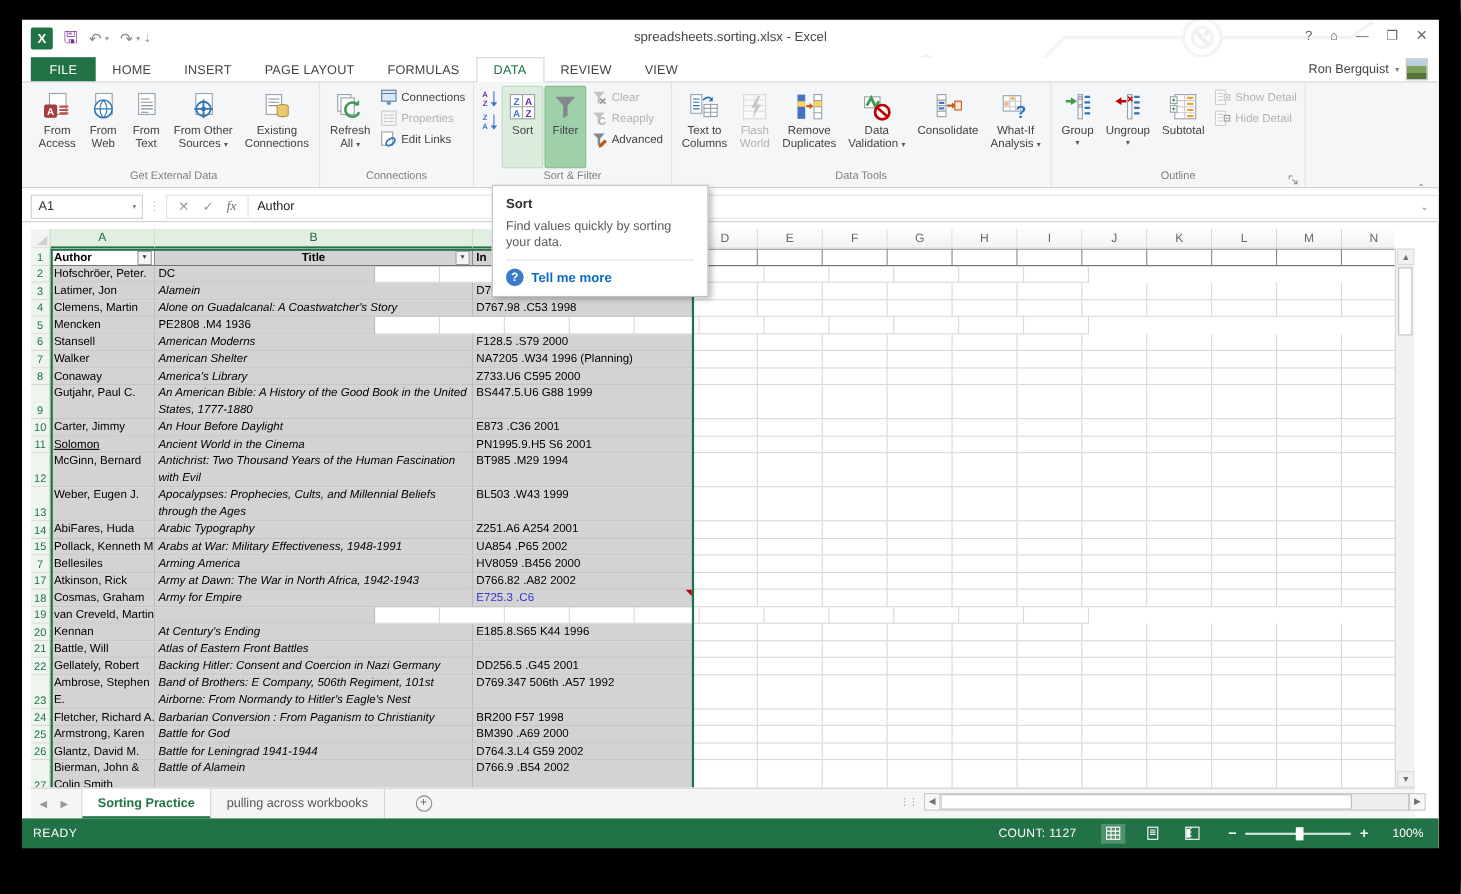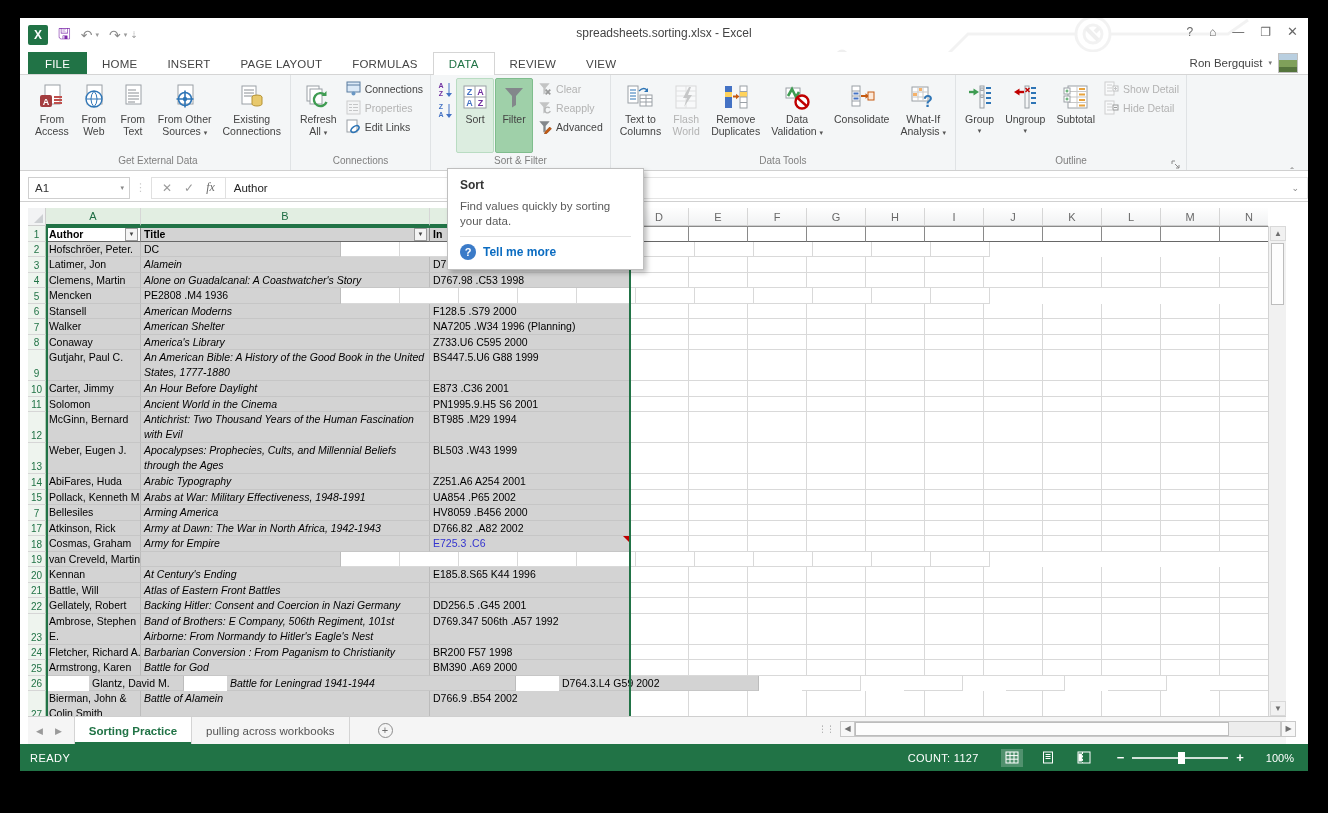--- a/index.html
+++ b/index.html
@@ -553,21 +553,21 @@
         <div class="colhead" style="width: 59px;">K</div>
         <div class="colhead" style="width: 59px;">L</div>
         <div class="colhead" style="width: 59px;">M</div>
         <div class="colhead" style="width: 59px;">N</div>
       </div>
     <div class="rowsview" id="rowsview">
       <div id="gridrows">
           <div class="grow hdr" style="height: 15.5px;">
             <div class="rowhead" style="height: 15.5px;">1</div>
             <div class="cell rel wrapable active bold" style="width: 95px; height: 15.5px;"><span>Author</span><span class="fltbtn">▼</span></div>
-            <div class="cell rel wrapable selgray bold" style="width: 289px; height: 15.5px;"><span>Title</span><span class="fltbtn">▼</span></div>
+            <div class="cell rel wrapable selgray bold" style="width: 289px; height: 15.5px; text-align: center;"><span>Title</span><span class="fltbtn">▼</span></div>
             <div class="cell rel wrapable selgray bold" style="width: 200px; height: 15.5px;"><span>In</span></div>
             <div class="cell" style="width: 59px; height: 15.5px;"></div>
             <div class="cell" style="width: 59px; height: 15.5px;"></div>
             <div class="cell" style="width: 59px; height: 15.5px;"></div>
             <div class="cell" style="width: 59px; height: 15.5px;"></div>
             <div class="cell" style="width: 59px; height: 15.5px;"></div>
             <div class="cell" style="width: 59px; height: 15.5px;"></div>
             <div class="cell" style="width: 59px; height: 15.5px;"></div>
             <div class="cell" style="width: 59px; height: 15.5px;"></div>
             <div class="cell" style="width: 59px; height: 15.5px;"></div>
@@ -720,21 +720,21 @@
             <div class="cell" style="width: 59px; height: 15.5px;"></div>
             <div class="cell" style="width: 59px; height: 15.5px;"></div>
             <div class="cell" style="width: 59px; height: 15.5px;"></div>
             <div class="cell" style="width: 59px; height: 15.5px;"></div>
             <div class="cell" style="width: 59px; height: 15.5px;"></div>
             <div class="cell" style="width: 59px; height: 15.5px;"></div>
             <div class="cell" style="width: 59px; height: 15.5px;"></div>
           </div>
           <div class="grow" style="height: 15.5px;">
             <div class="rowhead" style="height: 15.5px;">11</div>
-            <div class="cell rel wrapable selgray" style="width: 95px; height: 15.5px;"><span>Solomon</span></div>
+            <div class="cell rel wrapable selgray" style="width: 95px; height: 15.5px; text-decoration: underline;"><span>Solomon</span></div>
             <div class="cell rel wrapable selgray t-italic" style="width: 289px; height: 15.5px;"><span>Ancient World in the Cinema</span></div>
             <div class="cell rel wrapable selgray" style="width: 200px; height: 15.5px;"><span>PN1995.9.H5 S6 2001</span></div>
             <div class="cell" style="width: 59px; height: 15.5px;"></div>
             <div class="cell" style="width: 59px; height: 15.5px;"></div>
             <div class="cell" style="width: 59px; height: 15.5px;"></div>
             <div class="cell" style="width: 59px; height: 15.5px;"></div>
             <div class="cell" style="width: 59px; height: 15.5px;"></div>
             <div class="cell" style="width: 59px; height: 15.5px;"></div>
             <div class="cell" style="width: 59px; height: 15.5px;"></div>
             <div class="cell" style="width: 59px; height: 15.5px;"></div>
@@ -972,21 +972,21 @@
             <div class="cell" style="width: 59px; height: 15.5px;"></div>
             <div class="cell" style="width: 59px; height: 15.5px;"></div>
             <div class="cell" style="width: 59px; height: 15.5px;"></div>
             <div class="cell" style="width: 59px; height: 15.5px;"></div>
             <div class="cell" style="width: 59px; height: 15.5px;"></div>
             <div class="cell" style="width: 59px; height: 15.5px;"></div>
             <div class="cell" style="width: 59px; height: 15.5px;"></div>
             <div class="cell" style="width: 59px; height: 15.5px;"></div>
             <div class="cell" style="width: 59px; height: 15.5px;"></div>
           </div>
-          <div class="grow" style="height: 15.5px; gap: 43px;">
+          <div class="grow" style="height: 15.5px;">
             <div class="rowhead" style="height: 15.5px;">26</div>
             <div class="cell rel wrapable selgray" style="width: 95px; height: 15.5px;"><span>Glantz, David M.</span></div>
             <div class="cell rel wrapable selgray t-italic" style="width: 289px; height: 15.5px;"><span>Battle for Leningrad 1941-1944</span></div>
             <div class="cell rel wrapable selgray" style="width: 200px; height: 15.5px;"><span>D764.3.L4 G59 2002</span></div>
             <div class="cell" style="width: 59px; height: 15.5px;"></div>
             <div class="cell" style="width: 59px; height: 15.5px;"></div>
             <div class="cell" style="width: 59px; height: 15.5px;"></div>
             <div class="cell" style="width: 59px; height: 15.5px;"></div>
             <div class="cell" style="width: 59px; height: 15.5px;"></div>
             <div class="cell" style="width: 59px; height: 15.5px;"></div>

